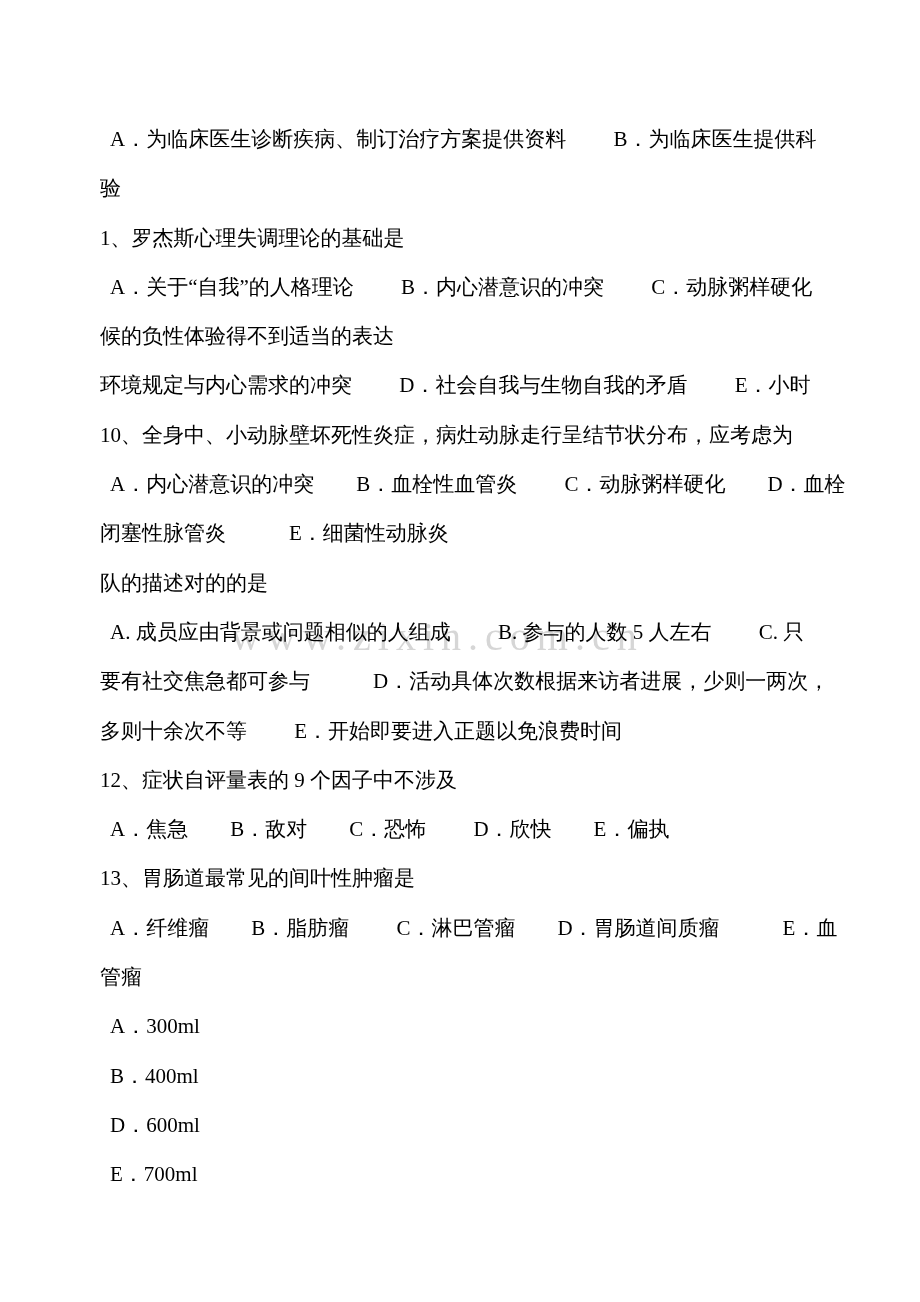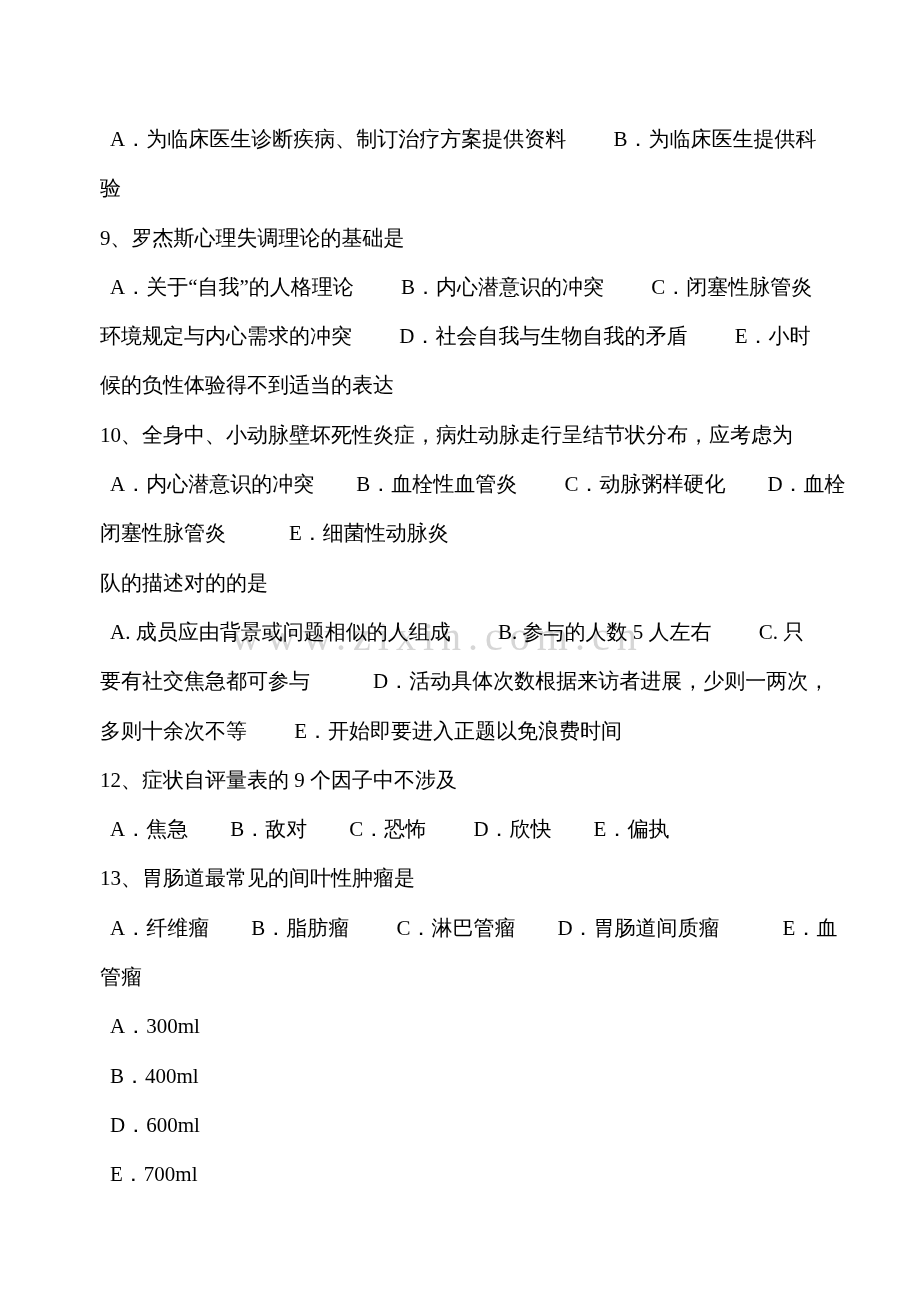--- a/index.html
+++ b/index.html
@@ -47,24 +47,24 @@
   }
 </style>
 </head>
 <body>
 
 <div class="page">
   <div class="watermark">www.zixin.com.cn</div>
   <div class="content" id="lines-container">
       <div class="line option">A．为临床医生诊断疾病、制订治疗方案提供资料　　 B．为临床医生提供科</div>
       <div class="line">验</div>
-      <div class="line">9、罗杰斯心理失调理论的基础是</div>
-      <div class="line option">A．关于“自我”的人格理论　　 B．内心潜意识的冲突　　 C．闭塞性脉管炎</div>
+      <div class="line">1、罗杰斯心理失调理论的基础是</div>
+      <div class="line option">A．关于“自我”的人格理论　　 B．内心潜意识的冲突　　 C．动脉粥样硬化</div>
+      <div class="line">候的负性体验得不到适当的表达</div>
       <div class="line">环境规定与内心需求的冲突　　 D．社会自我与生物自我的矛盾　　 E．小时</div>
-      <div class="line">候的负性体验得不到适当的表达</div>
       <div class="line">10、全身中、小动脉壁坏死性炎症，病灶动脉走行呈结节状分布，应考虑为</div>
       <div class="line option">A．内心潜意识的冲突　　B．血栓性血管炎　　 C．动脉粥样硬化　　D．血栓</div>
       <div class="line">闭塞性脉管炎　　　E．细菌性动脉炎</div>
       <div class="line">队的描述对的的是</div>
       <div class="line option">A. 成员应由背景或问题相似的人组成　　 B. 参与的人数 5 人左右　　 C. 只</div>
       <div class="line">要有社交焦急都可参与　　　D．活动具体次数根据来访者进展，少则一两次，</div>
       <div class="line">多则十余次不等　　 E．开始即要进入正题以免浪费时间</div>
       <div class="line">12、症状自评量表的 9 个因子中不涉及</div>
       <div class="line option">A．焦急　　B．敌对　　C．恐怖　　 D．欣快　　E．偏执</div>
       <div class="line">13、胃肠道最常见的间叶性肿瘤是</div>

